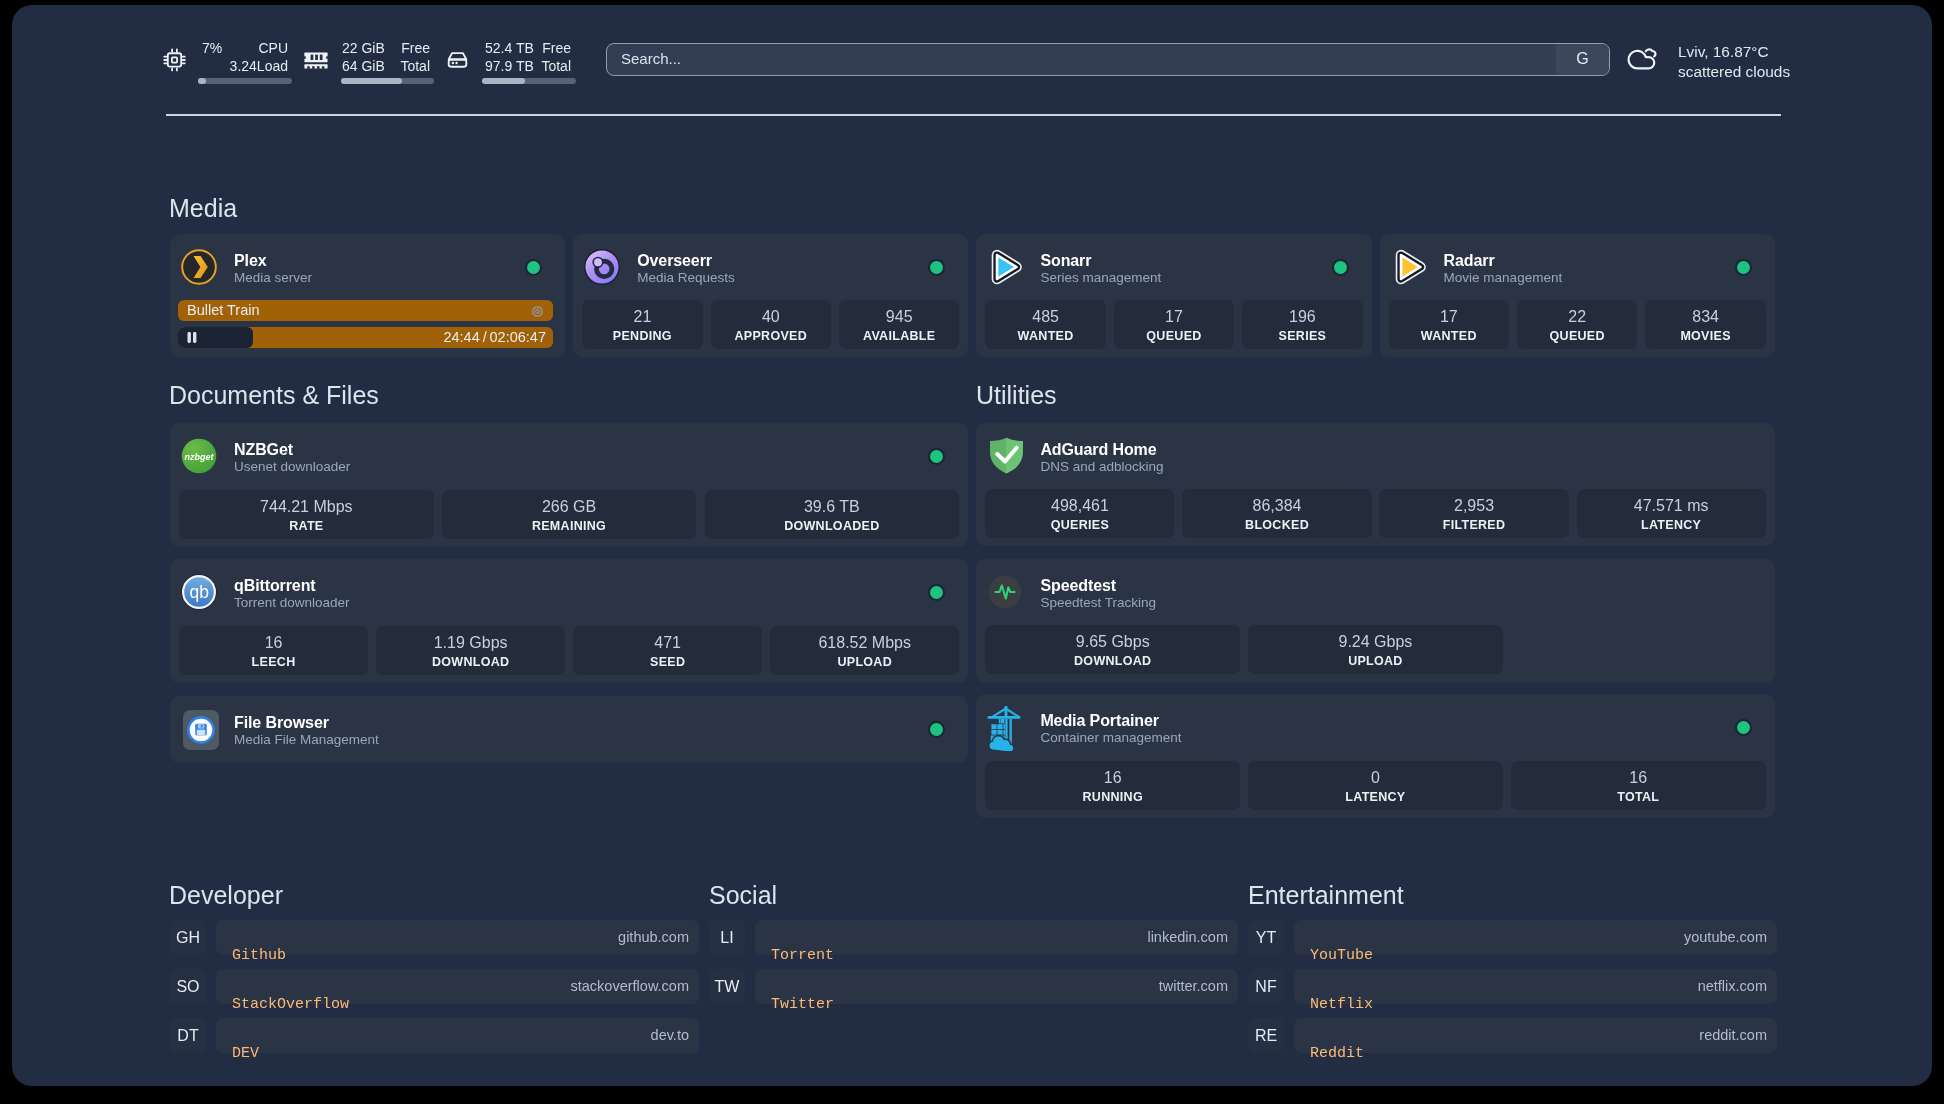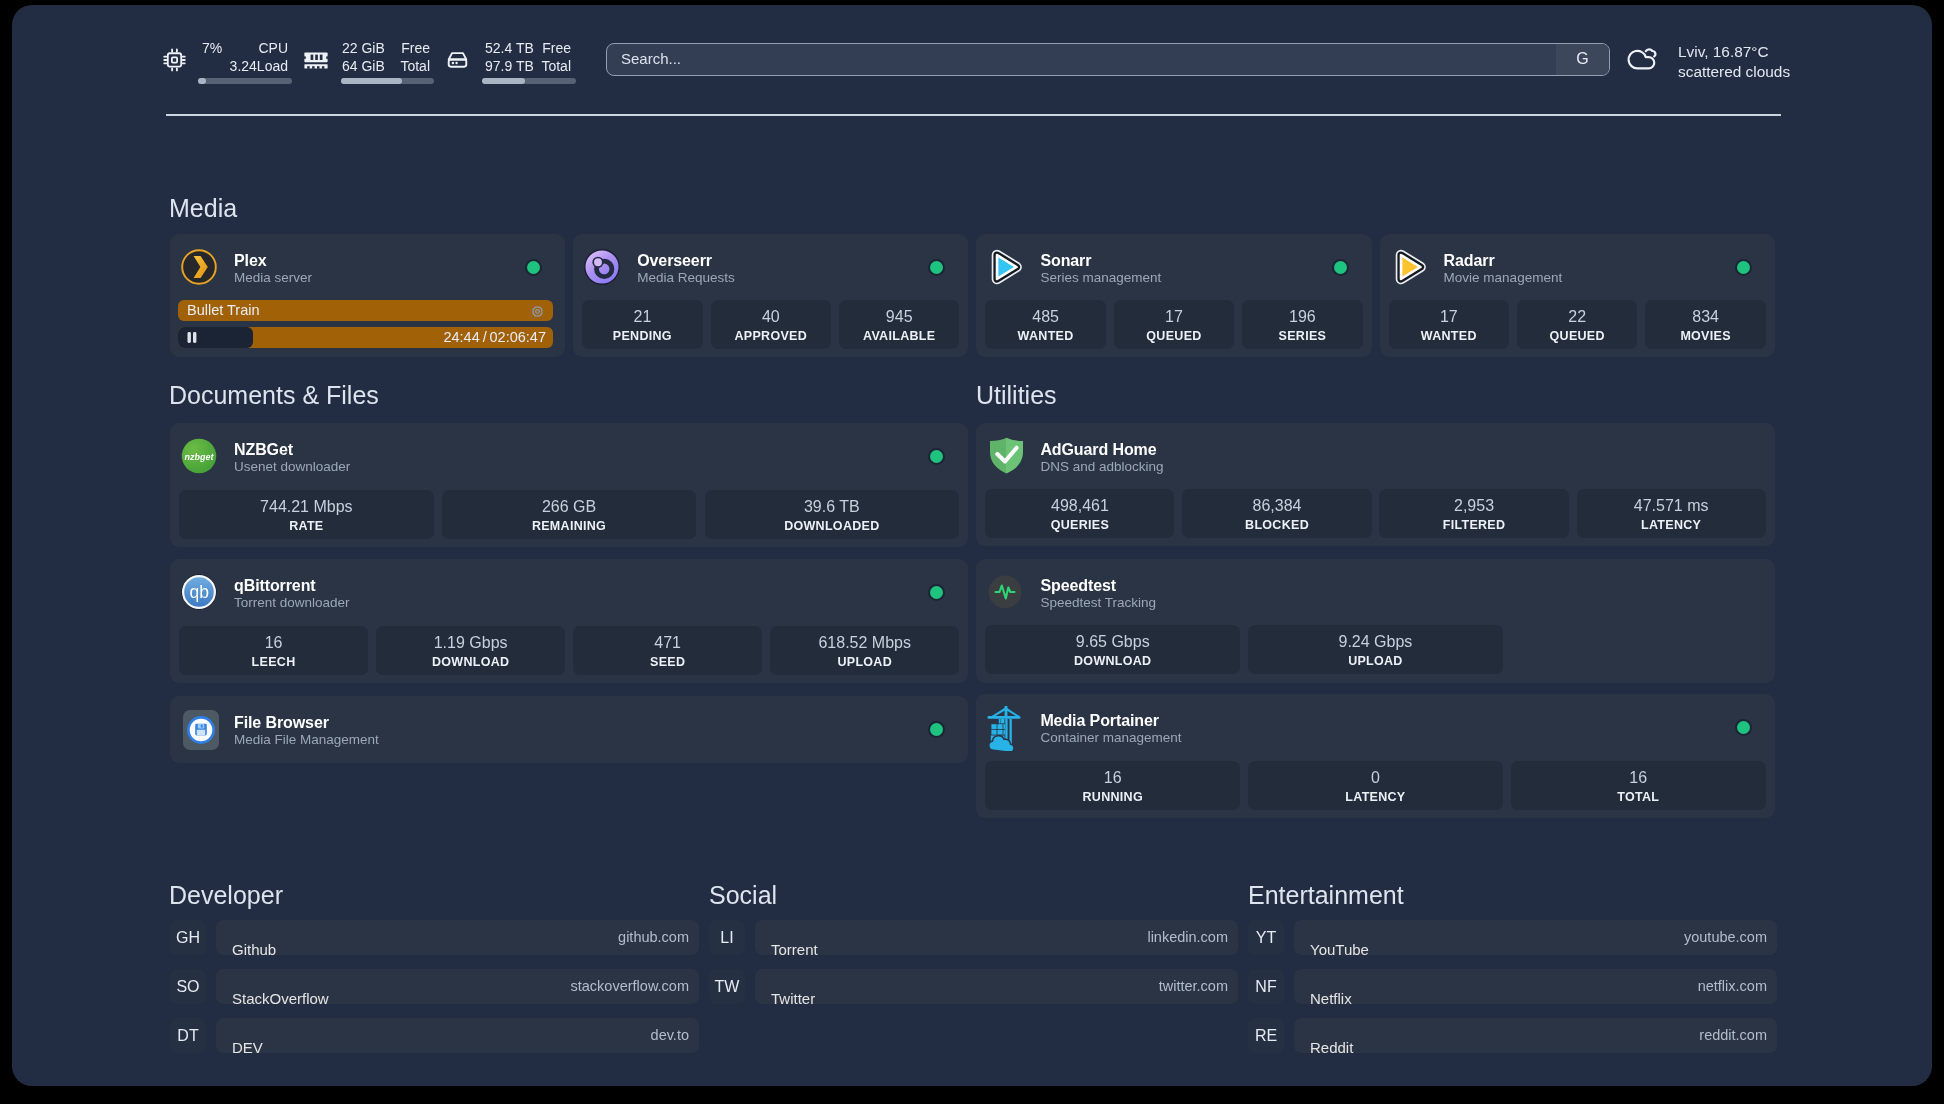--- a/index.html
+++ b/index.html
@@ -13,21 +13,21 @@
 .stat-val { font-size:16px; color:#c7d1dd; line-height:20px; }
 .stat-lbl { font-size:12.5px; font-weight:700; color:#edf1f6; line-height:18px; letter-spacing:0.3px; }
 .svc-title { position:absolute; font-size:16px; font-weight:700; color:#ffffff; line-height:19px; letter-spacing:-0.1px; }
 .svc-sub { position:absolute; font-size:13.5px; color:#9ba7b7; line-height:15px; }
 .dot { position:absolute; width:13px; height:13px; border-radius:50%; background:#1ec37f;
   box-shadow:0 0 0 2px #1c2436; }
 .heading { position:absolute; font-size:25px; font-weight:400; color:#dde4ed; line-height:30px; }
 .bm-abbr { position:absolute; width:36px; height:35px; border-radius:7px; background:#263043;
   color:#e6ebf2; font-size:16px; line-height:35px; text-align:center; font-weight:400; }
 .bm-name { position:absolute; height:35px; border-radius:7px; background:#2b3444; }
-.bm-n { position:absolute; left:16px; top:12px; line-height:35px; font-size:15px; color:#e5e5e5; }
+.bm-n { position:absolute; left:16px; top:18px; line-height:35px; font-size:15px; color:#fdba74;font-family:Liberation Mono, monospace; }
 .bm-u { position:absolute; right:10px; top:0; line-height:35px; font-size:14.5px; color:#b2bdcb; }
 .np { position:absolute; left:8px; width:375px; height:21px; background:#a16207; border-radius:6px; }
 .rsc-row { position:absolute; font-size:14px; color:#e7ecf2; }
 .rbar { position:absolute; height:6px; border-radius:3px; background:#576374; }
 .rfill { position:absolute; left:0; top:0; height:6px; border-radius:3px; background:#a9b5c4; }
 </style></head>
 <body>
 <div id="frame"></div>
 
 <div class="abs" style="left:163px;top:47px"><svg width="23" height="25" viewBox="0 0 24 26" fill="none" stroke="#eef2f6" stroke-width="1.9" stroke-linecap="round" stroke-linejoin="round">

